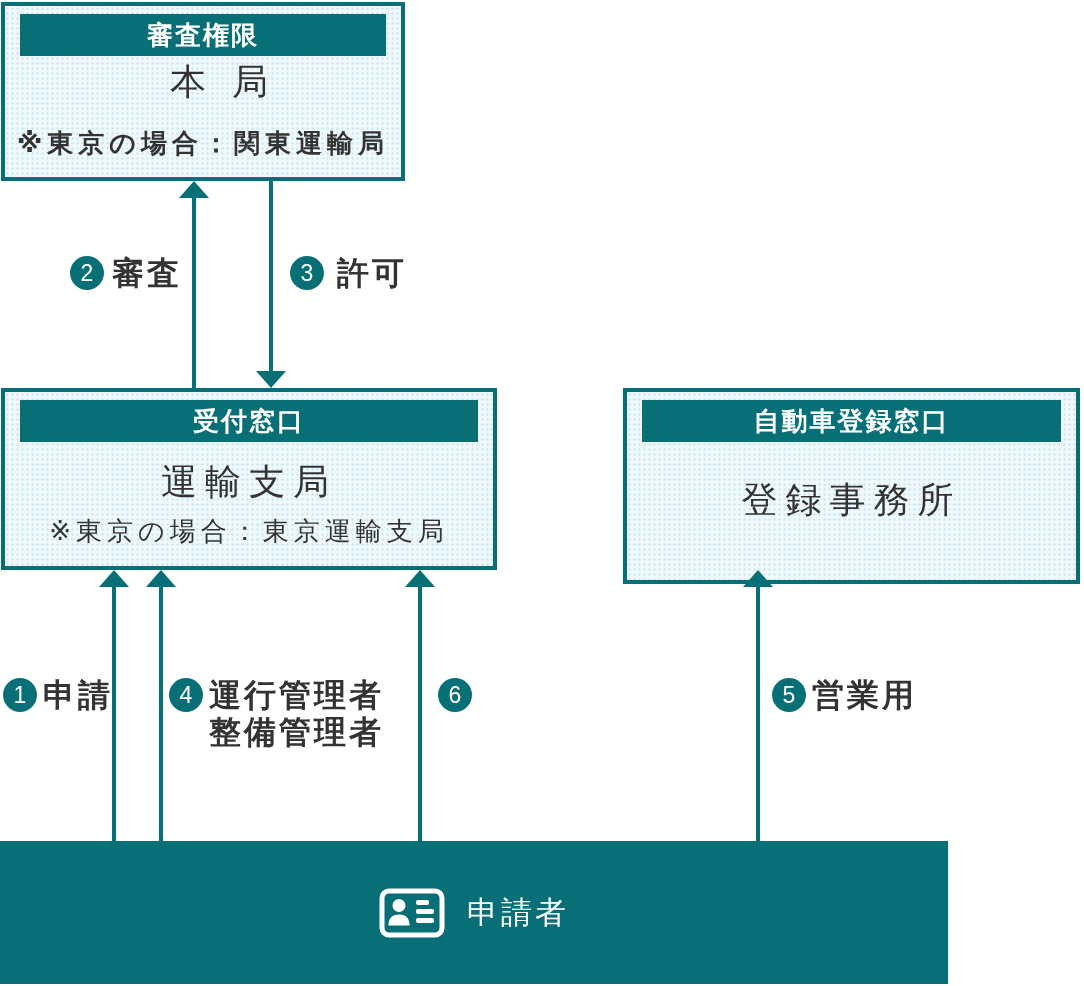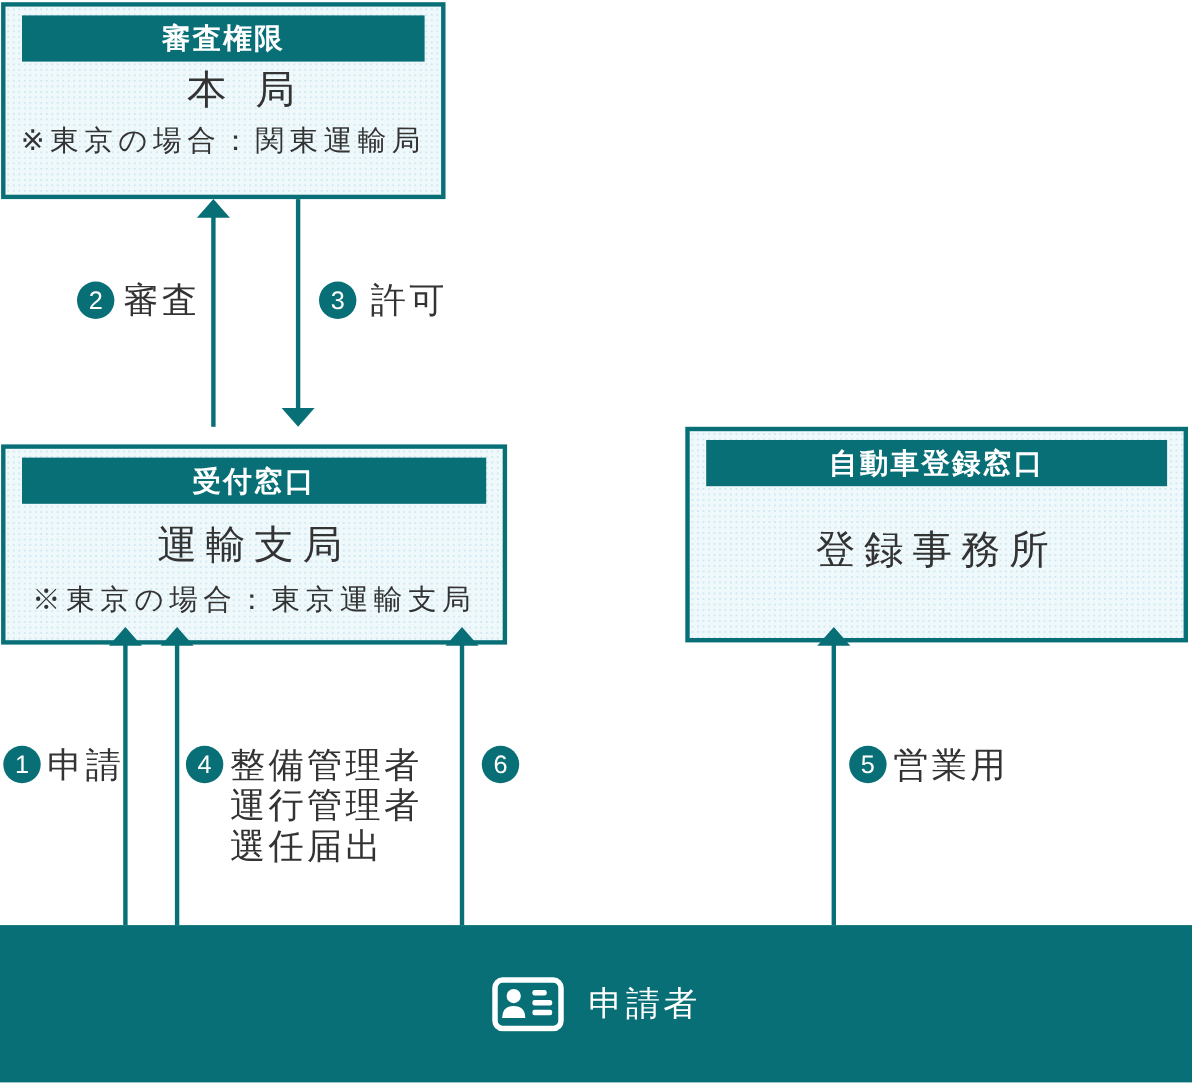--- a/index.html
+++ b/index.html
@@ -59,22 +59,22 @@
     right: 0;
     text-align: center;
     color: var(--text);
     font-size: 26px;
     letter-spacing: 5px;
     line-height: 32px;
     white-space: nowrap;
   }
   #box-examination { left: 1px;   top: 2px;   width: 404px; height: 179px; }
   #box-examination .box-title { top: 54px; padding-left: 40px; }
-  #box-examination .box-note  { top: 105px; }
-  #box-reception   { left: 1px;   top: 404px; width: 460px; height: 182px; font-family: Liberation Mono, monospace; }
+  #box-examination .box-note  { top: 121px; font-weight: bold; }
+  #box-reception   { left: 1px;   top: 388px; width: 496px; height: 182px; }
   #box-reception .box-title { top: 68px; }
   #box-reception .box-note  { top: 123px; }
   #box-registration{ left: 623px; top: 388px; width: 457px; height: 196px; }
   #box-registration .box-title { top: 74px; margin-top: 12px; }
 
   
   .vline {
     position: absolute;
     width: 4px;
     background: var(--teal);
@@ -100,27 +100,28 @@
     align-items: center;
     justify-content: center;
   }
   .step-label {
     position: absolute;
     color: var(--text);
     font-size: 32px;
     letter-spacing: 3px;
     line-height: 37px;
     white-space: nowrap;
+    font-weight: bold;
   }
 
   
   .applicant-bar {
     position: absolute;
     left: 0; top: 841px;
-    width: 1084px; height: 143px;
+    width: 948px; height: 143px;
     background: var(--teal);
     display: flex;
     align-items: center;
     justify-content: center;
     gap: 22px;
   }
   .applicant-bar .label {
     color: var(--white);
     font-size: 31px;
     letter-spacing: 3px;
@@ -171,23 +172,22 @@
   <div class="step-label" style="left:112px; top:255px;">審査</div>
 
   <div class="badge" style="left:290px; top:256px;">3</div>
   <div class="step-label" style="left:337px; top:255px;">許可</div>
 
   <div class="badge" style="left:3px; top:678px;">1</div>
   <div class="step-label" style="left:43px; top:677px;">申請</div>
 
   <div class="badge" style="left:169px; top:678px;">4</div>
   <div class="step-label" style="left:209px; top:677px;">
+    <div>運行管理者</div>
     <div>整備管理者</div>
-    <div>運行管理者</div>
-    <div>選任届出</div>
   </div>
 
   <div class="badge" style="left:438px; top:678px;">6</div>
 
   <div class="badge" style="left:772px; top:678px;">5</div>
   <div class="step-label" style="left:812px; top:677px;text-align:center;">
     <div>営業用</div>
   </div>
 
   <div class="applicant-bar">

